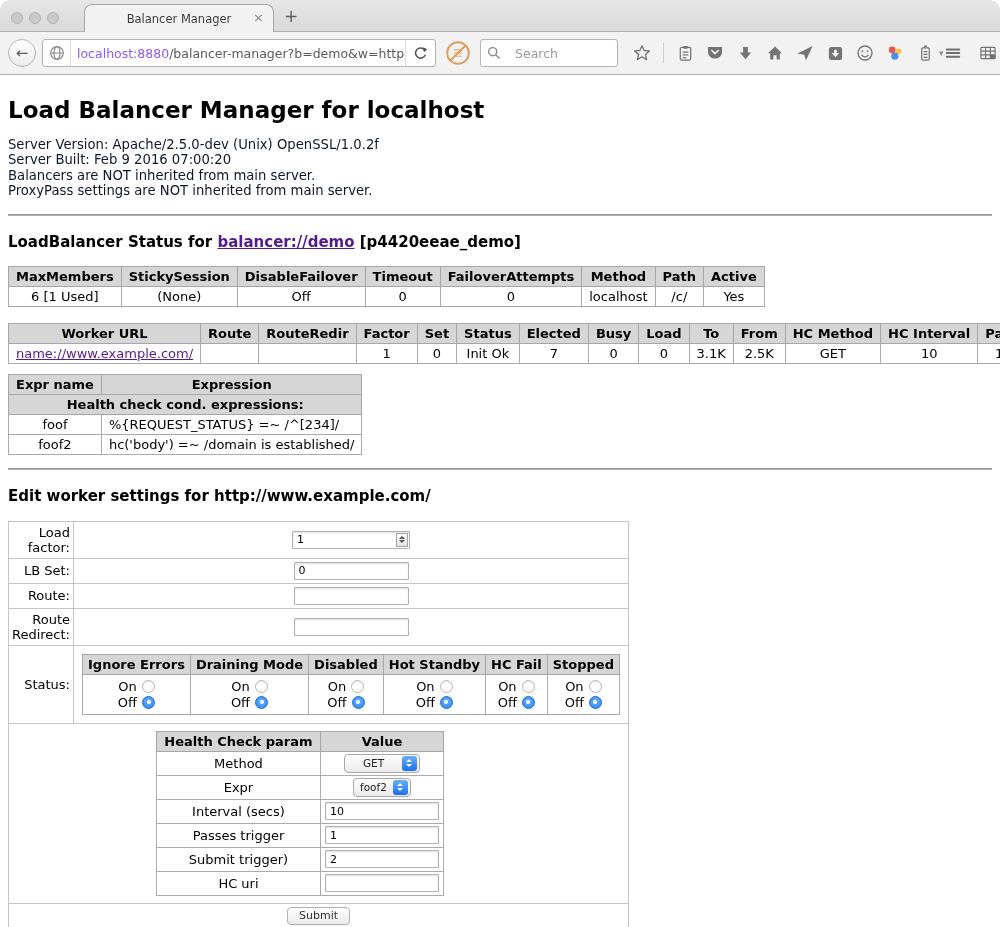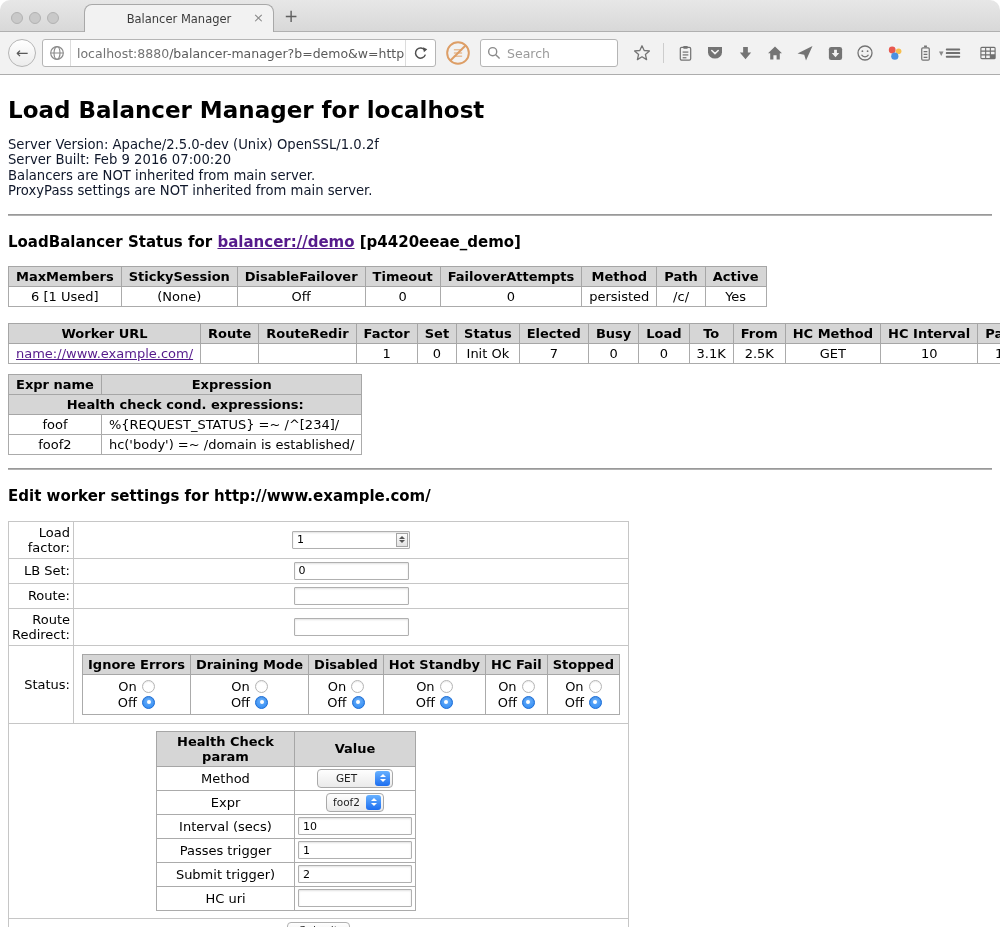--- a/index.html
+++ b/index.html
@@ -65,31 +65,31 @@
     display:flex; align-items:center; flex:0 0 auto;
   }
   .identity {
     width:28px; height:100%; border-right:1px solid #dcdcdc;
     display:flex; align-items:center; justify-content:center; color:#8c8c8c;
   }
   .url-text {
     flex:1; font-size:12.5px; padding:0 6px;
     white-space:nowrap; overflow:hidden;
   }
-  .url-host { color:#737373; }
+  .url-host { color:#8b5cf6; }
   .url-rest { color:#5a5a5a; }
   .reloadbtn {
     width:30px; height:100%; border-left:1px solid #dcdcdc;
     display:flex; align-items:center; justify-content:center; color:#4f4f4f;
   }
   .blockbtn { width:26px; height:26px; margin:0 9px; display:flex; }
   .searchbar {
     width:138px; height:28px; background:#fff;
     border:1px solid #b5b5b5; border-radius:3px;
-    display:flex; align-items:center; padding:0 6px; gap:4px; flex:0 0 auto;
+    display:flex; align-items:center; padding:0 6px; gap:12px; flex:0 0 auto;
   }
   .searchbar input {
     border:none; outline:none; flex:1; width:100%;
     font-family:inherit; font-size:12.5px; color:#444; background:transparent;
   }
   .searchbar input::placeholder { color:#9a9a9a; }
   .tbicons { display:flex; align-items:center; gap:12px; margin-left:15px; color:#747474; }
   .tbicon { width:18px; height:18px; display:flex; align-items:center; justify-content:center; }
   .vsep { width:1px; height:20px; background:#cdcdcd; }
   .caret { font-size:9px; color:#8a8a8a; margin-left:-7px; }
@@ -162,21 +162,21 @@
     background:#fff; border:1px solid #b5b5b5;
     box-shadow:inset 0 1px 1px rgba(0,0,0,.08);
     display:inline-flex; align-items:center; justify-content:center;
   }
   .radio.checked {
     background:radial-gradient(circle at 50% 35%, #6db2fb, #2a86f2);
     border:1px solid #1f6fd6;
   }
   .radio.checked::after { content:""; width:4px; height:4px; border-radius:50%; background:#fff; }
 
-  .hctbl { border-collapse:collapse; font-size:13px; width:260px; margin:4px 0 4px 144px; }
+  .hctbl { border-collapse:collapse; font-size:13px; width:288px; margin:4px 0 4px 144px; }
   .hctbl th { background:#d6d6d6; border:1px solid #a6a6a6; padding:2px 6px; text-align:center; }
   .hctbl td { border:1px solid #ababab; padding:2px 3px; text-align:center; }
   .hctbl td.pname { padding:4px 6px; }
   .hctbl .text-input { width:114px; text-align:left; }
 
   .select {
     display:inline-flex; align-items:center; height:19px;
     border:1px solid #a9a9a9; border-radius:4px;
     background:linear-gradient(#fefefe,#eaeaea);
     font-size:10.5px; color:#222; padding:0 2px 0 0; vertical-align:middle;
@@ -375,21 +375,21 @@
         <th>Method</th>
         <th>Path</th>
         <th>Active</th>
       </tr>
       <tr>
         <td>6 [1 Used]</td>
         <td>(None)</td>
         <td>Off</td>
         <td>0</td>
         <td>0</td>
-        <td>persisted</td>
+        <td>localhost</td>
         <td>/c/</td>
         <td>Yes</td>
       </tr>
     </tbody>
       </table>
 
     <table class="grid worker-tbl">
       <tbody>
           <tr>
         <th>Worker URL</th>

